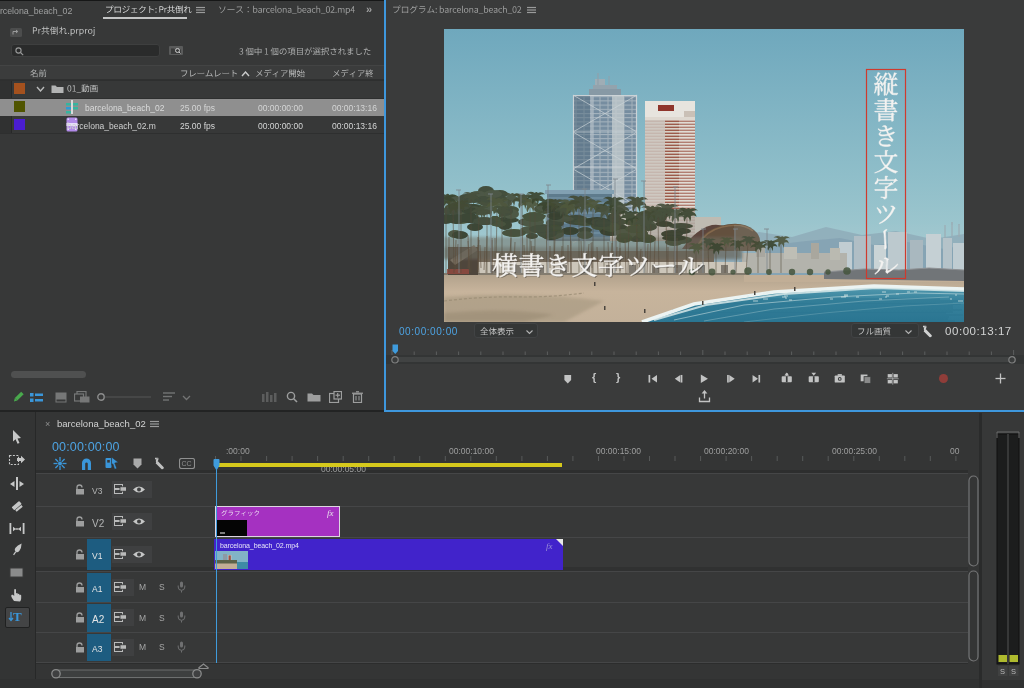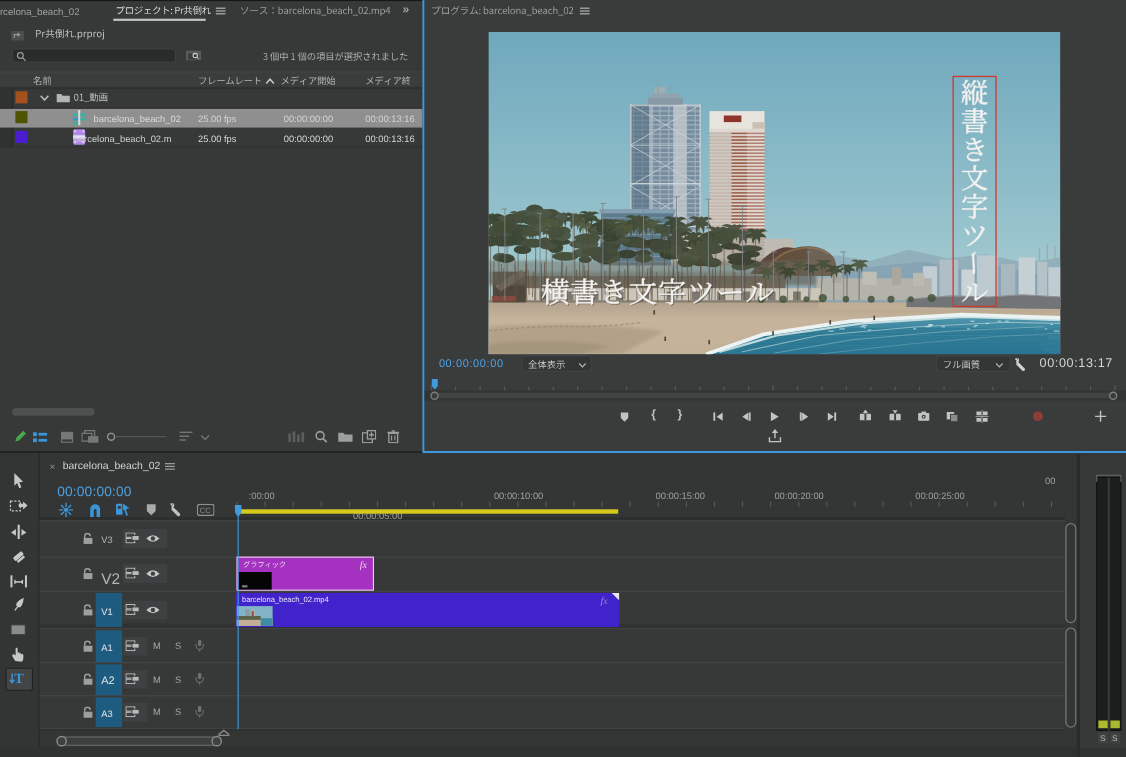--- a/index.html
+++ b/index.html
@@ -1011,21 +1011,21 @@
     <line x1="690.8" y1="12" x2="690.8" y2="17" stroke="#585a5a" stroke-width="1"></line>
     <line x1="716.3" y1="12" x2="716.3" y2="17" stroke="#585a5a" stroke-width="1"></line>
     <line x1="741.9" y1="12" x2="741.9" y2="17" stroke="#585a5a" stroke-width="1"></line>
   </svg>
 <div class="txt" style="left:226px;top:446px;font-size:8.5px;color:#9e9f9f">:00:00</div>
 <div class="txt" style="left:321px;top:464px;font-size:8.5px;color:#9e9f9f">00:00:05:00</div>
 <div class="txt" style="left:449px;top:446px;font-size:8.5px;color:#9e9f9f">00:00:10:00</div>
 <div class="txt" style="left:596px;top:446px;font-size:8.5px;color:#9e9f9f">00:00:15:00</div>
 <div class="txt" style="left:704px;top:446px;font-size:8.5px;color:#9e9f9f">00:00:20:00</div>
 <div class="txt" style="left:832px;top:446px;font-size:8.5px;color:#9e9f9f">00:00:25:00</div>
-<div class="txt" style="left:950px;top:432px;font-size:8.5px;color:#9e9f9f">00</div>
+<div class="txt" style="left:950px;top:446px;font-size:8.5px;color:#9e9f9f">00</div>
 <div class="abs" style="left:215px;top:463px;width:347px;height:4px;background:#d6c91c"></div>
 <div class="abs" style="left:36px;top:473px;width:932px;height:189px;background:#373838"></div>
 <div class="abs" style="left:36px;top:473px;width:932px;height:1px;background:#454647"></div>
 <div class="abs" style="left:36px;top:505.5px;width:932px;height:1px;background:#454647"></div>
 <div class="abs" style="left:36px;top:537px;width:932px;height:1px;background:#454647"></div>
 <div class="abs" style="left:36px;top:570.5px;width:932px;height:1px;background:#454647"></div>
 <div class="abs" style="left:36px;top:602px;width:932px;height:1px;background:#454647"></div>
 <div class="abs" style="left:36px;top:632px;width:932px;height:1px;background:#454647"></div>
 <div class="abs" style="left:36px;top:661.5px;width:932px;height:1px;background:#454647"></div>
 <div class="abs" style="left:36px;top:567px;width:932px;height:4px;background:#303131"></div>
@@ -1041,21 +1041,21 @@
     <rect x="6" y="2.8" width="6.5" height="4.4" fill="#b9baba" stroke="#323434" stroke-width="0.8"></rect>
   </svg>
 <svg class="abs" style="left:132px;top:485.0px" width="14" height="9">
     <path d="M1 4.5 Q7 -1.5 13 4.5 Q7 10.5 1 4.5 z" fill="#c5c6c6"></path>
     <circle cx="7" cy="4.5" r="2" fill="#3f4041"></circle>
   </svg>
 <svg class="abs" style="left:75px;top:516.0px" width="10" height="11">
     <path d="M2 5 V3.5 a2.5 2.5 0 0 1 5 0" fill="none" stroke="#9d9e9e" stroke-width="1.3"></path>
     <rect x="1" y="5" width="8" height="5.5" fill="#9d9e9e"></rect>
   </svg>
-<div class="txt" style="left:92px;top:518.0px;font-size:14px;color:#b3b4b4">V2</div>
+<div class="txt" style="left:92px;top:518.0px;font-size:10px;color:#b3b4b4">V2</div>
 <div class="abs" style="left:112px;top:513.0px;width:40px;height:17px;background:#3f4041"></div>
 <svg class="abs" style="left:114px;top:516.0px" width="13" height="10">
     <rect x="0.5" y="0.5" width="8" height="4" fill="none" stroke="#b9baba" stroke-width="1"></rect>
     <rect x="0.5" y="5.5" width="8" height="4" fill="none" stroke="#b9baba" stroke-width="1"></rect>
     <rect x="6" y="2.8" width="6.5" height="4.4" fill="#b9baba" stroke="#323434" stroke-width="0.8"></rect>
   </svg>
 <svg class="abs" style="left:132px;top:517.0px" width="14" height="9">
     <path d="M1 4.5 Q7 -1.5 13 4.5 Q7 10.5 1 4.5 z" fill="#c5c6c6"></path>
     <circle cx="7" cy="4.5" r="2" fill="#3f4041"></circle>
   </svg>

